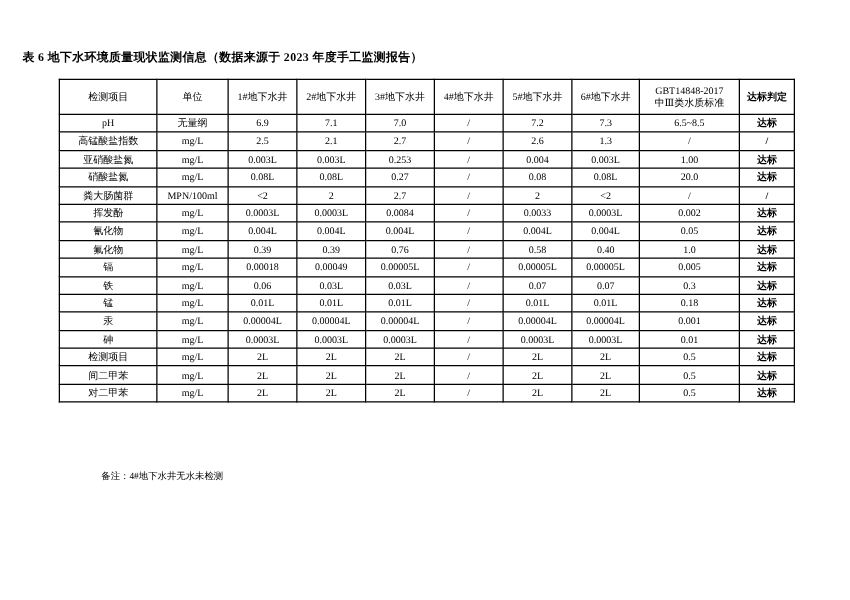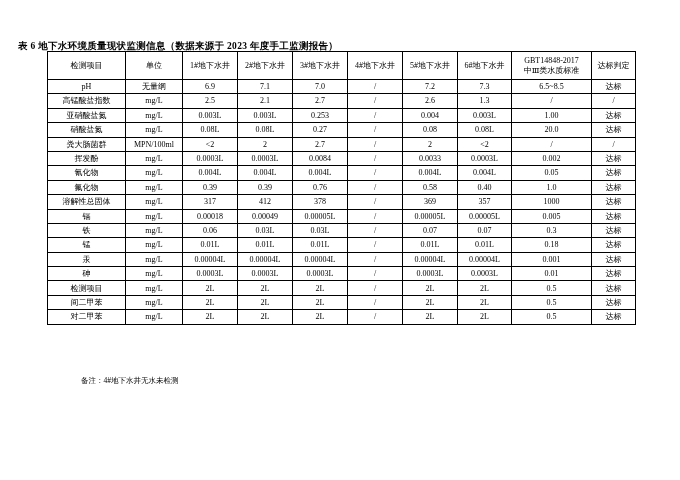--- a/index.html
+++ b/index.html
@@ -21,21 +21,21 @@
     top: 40px;
     left: 18px;
     width: 680px;
     font-weight: bold;
     font-size: 9.5px;
     letter-spacing: 0.3px;
     white-space: nowrap;
   }
   table.monitor {
     position: absolute;
-    top: 51px;
+    top: 63px;
     left: 47px;
     width: 588px;
     border-collapse: collapse;
     table-layout: fixed;
   }
   table.monitor th,
   table.monitor td {
     border: 1px solid #000000;
     text-align: center;
     vertical-align: middle;
@@ -45,21 +45,21 @@
     height: 13.4px;
     overflow: hidden;
     white-space: nowrap;
     font-weight: normal;
   }
   table.monitor thead th {
     height: 27px;
   }
   table.monitor .verdict,
   table.monitor th.verdict-head {
-    font-weight: normal;
+    font-weight: bold;
   }
   .note {
     position: absolute;
     top: 376px;
     left: 37px;
     font-size: 7.5px;
     white-space: nowrap;
     margin-left: 44px;
   }
 </style>
@@ -187,32 +187,20 @@
           <td>0.39</td>
           <td>0.39</td>
           <td>0.76</td>
           <td>/</td>
           <td>0.58</td>
           <td>0.40</td>
           <td>1.0</td>
           <td class="verdict">达标</td>
         </tr>
         <tr>
-          <td>溶解性总固体</td>
-          <td>mg/L</td>
-          <td>317</td>
-          <td>412</td>
-          <td>378</td>
-          <td>/</td>
-          <td>369</td>
-          <td>357</td>
-          <td>1000</td>
-          <td class="verdict">达标</td>
-        </tr>
-        <tr>
           <td>镉</td>
           <td>mg/L</td>
           <td>0.00018</td>
           <td>0.00049</td>
           <td>0.00005L</td>
           <td>/</td>
           <td>0.00005L</td>
           <td>0.00005L</td>
           <td>0.005</td>
           <td class="verdict">达标</td>

